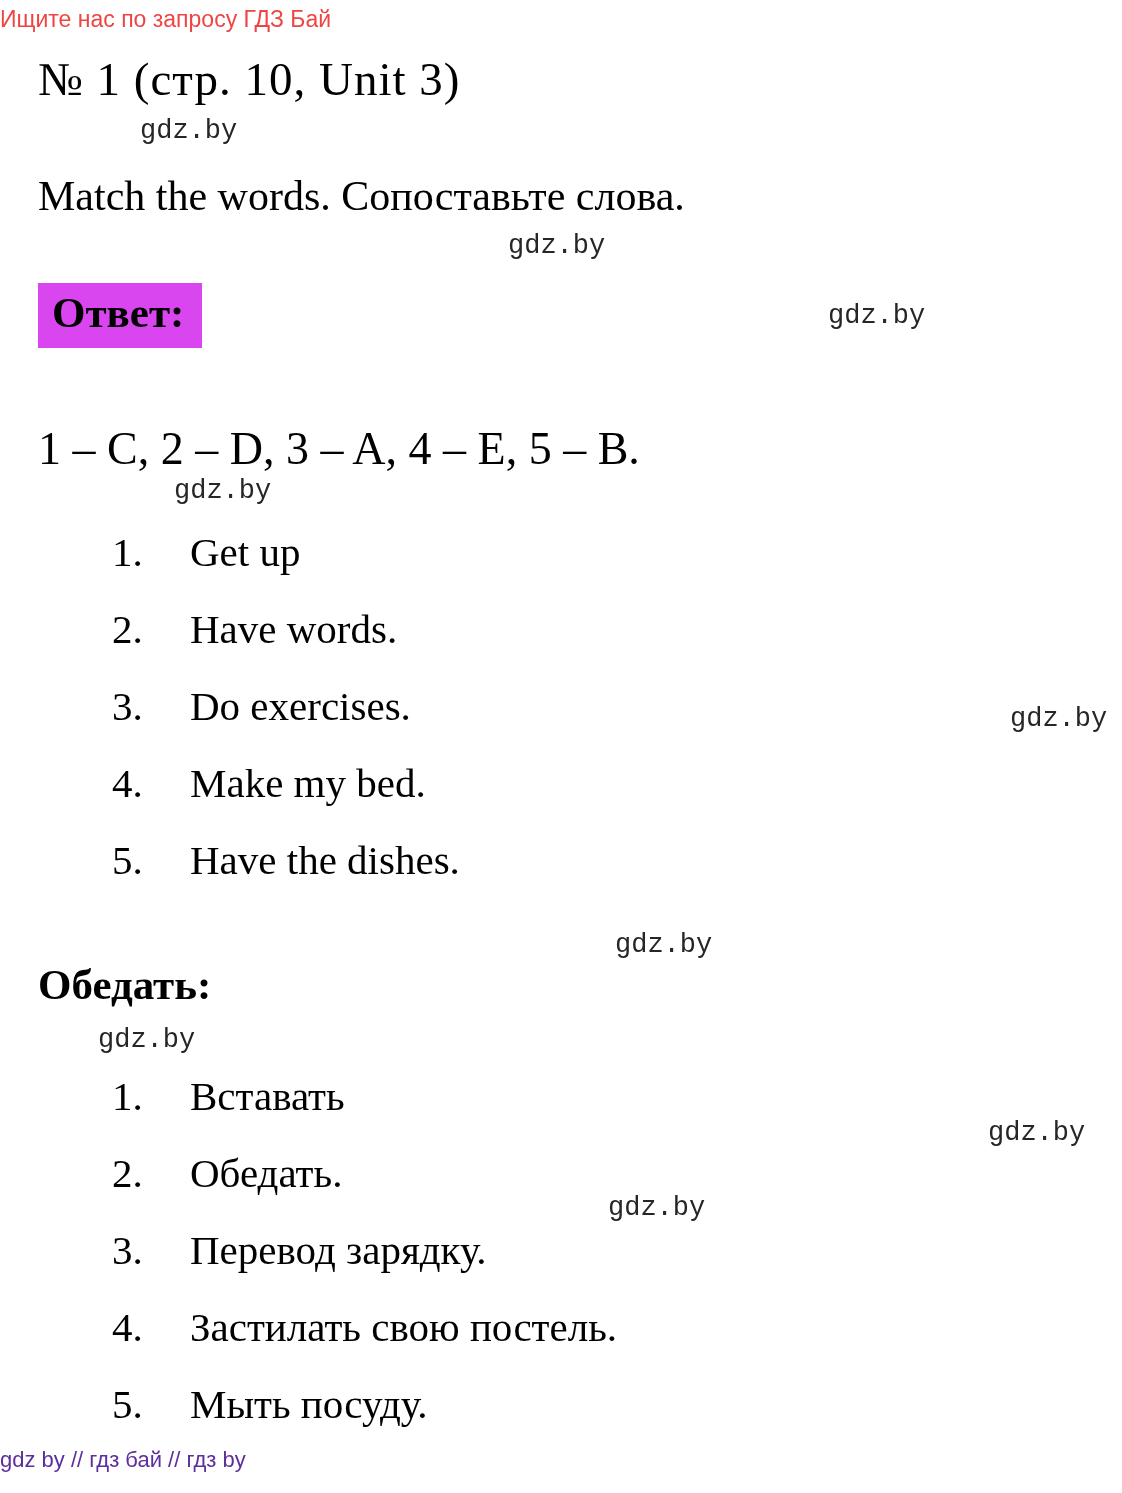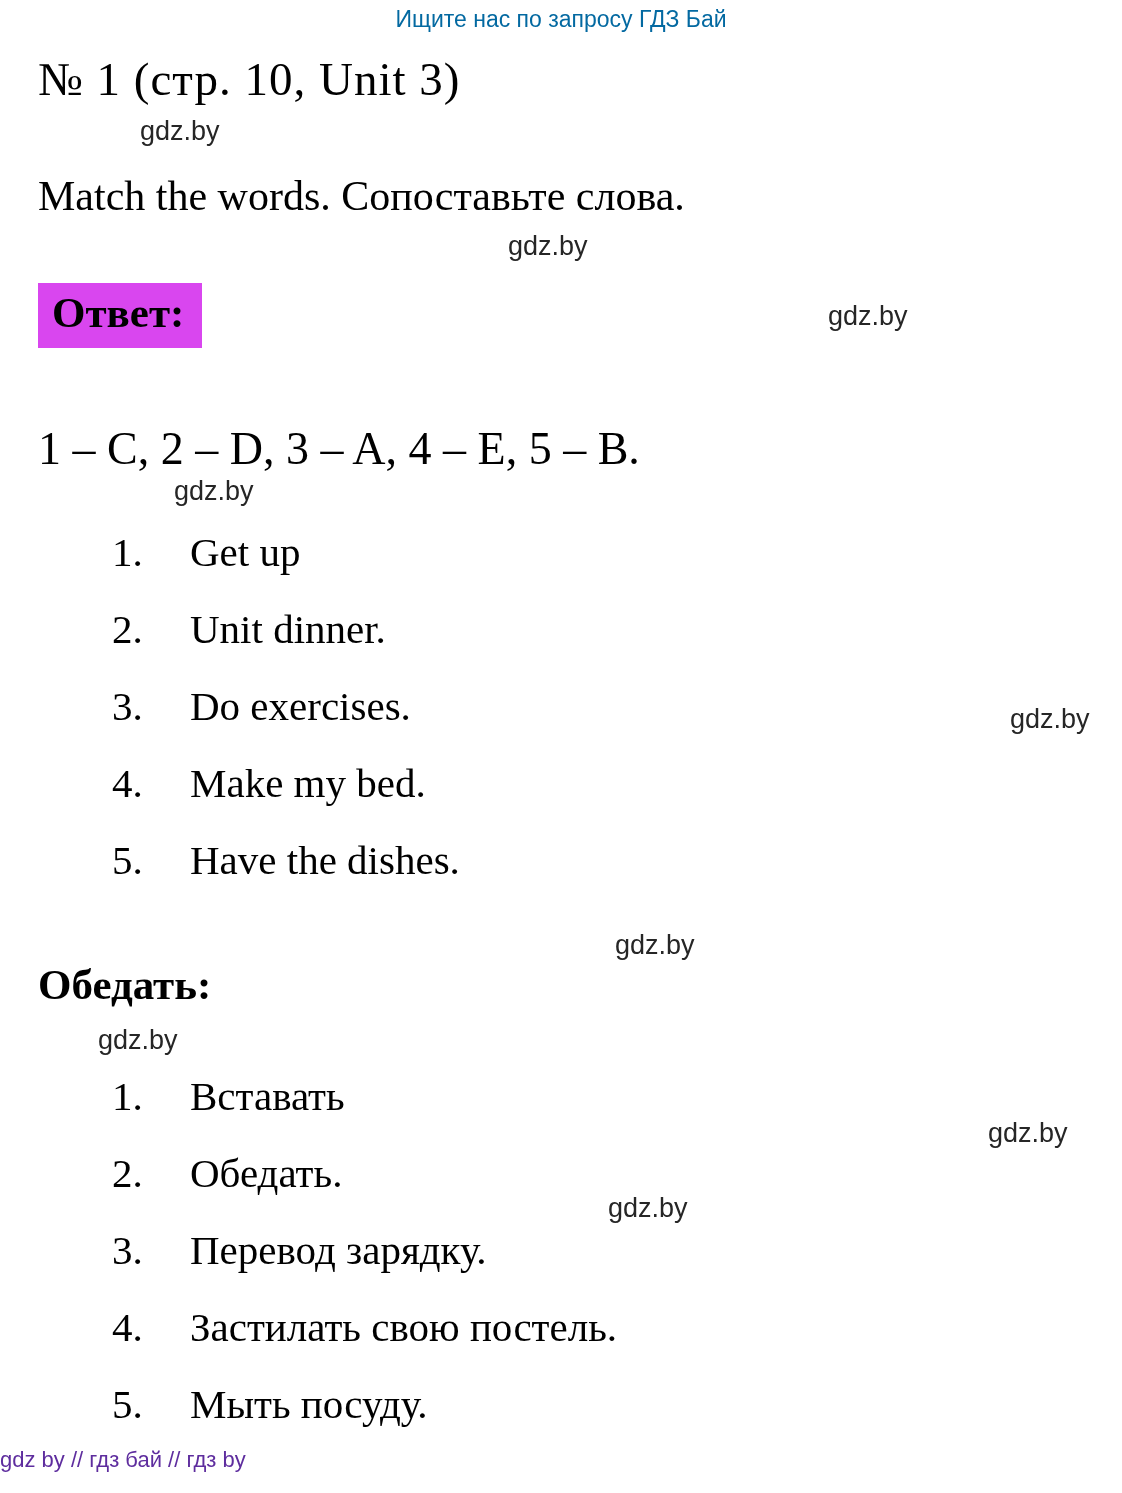--- a/index.html
+++ b/index.html
@@ -15,24 +15,24 @@
     color: #000000;
     font-family: "Liberation Serif", serif;
     overflow: hidden;
   }
 
   .banner {
     position: absolute;
     top: 6px;
     left: 0;
     width: 100%;
-    text-align: center;
+    text-align: left;
     font-family: "Liberation Sans", sans-serif;
     font-size: 23px;
-    color: #0369a1;
+    color: #ef4444;
   }
 
   .title {
     position: absolute;
     left: 38px;
     top: 52px;
     font-size: 47px;
     font-weight: normal;
     letter-spacing: 1px;
     white-space: nowrap;
@@ -92,21 +92,21 @@
     font-size: 41px;
     flex: 0 0 78px;
   }
   .list .txt {
     font-size: 41px;
     white-space: nowrap;
   }
 
   .wm {
     position: absolute;
-    font-family: Liberation Sans, sans-serif;
+    font-family: Liberation Mono, monospace;
     font-size: 27px;
     color: #262626;
     white-space: nowrap;
   }
   .wm-1 { left: 140px;  top: 116px; }
   .wm-2 { left: 508px;  top: 231px; }
   .wm-3 { left: 828px;  top: 301px; }
   .wm-4 { left: 174px;  top: 476px; }
   .wm-5 { left: 1010px; top: 704px; }
   .wm-6 { left: 615px;  top: 930px; }
@@ -140,21 +140,21 @@
 
   <div class="answer-line">1 – C, 2 – D, 3 – A, 4 – E, 5 – B.</div>
 
   <div class="list en-list">
     <div class="row">
       <span class="num">1.</span>
       <span class="txt">Get up</span>
     </div>
     <div class="row">
       <span class="num">2.</span>
-      <span class="txt">Unit dinner.</span>
+      <span class="txt">Have words.</span>
     </div>
     <div class="row">
       <span class="num">3.</span>
       <span class="txt">Do exercises.</span>
     </div>
     <div class="row">
       <span class="num">4.</span>
       <span class="txt">Make my bed.</span>
     </div>
     <div class="row">

